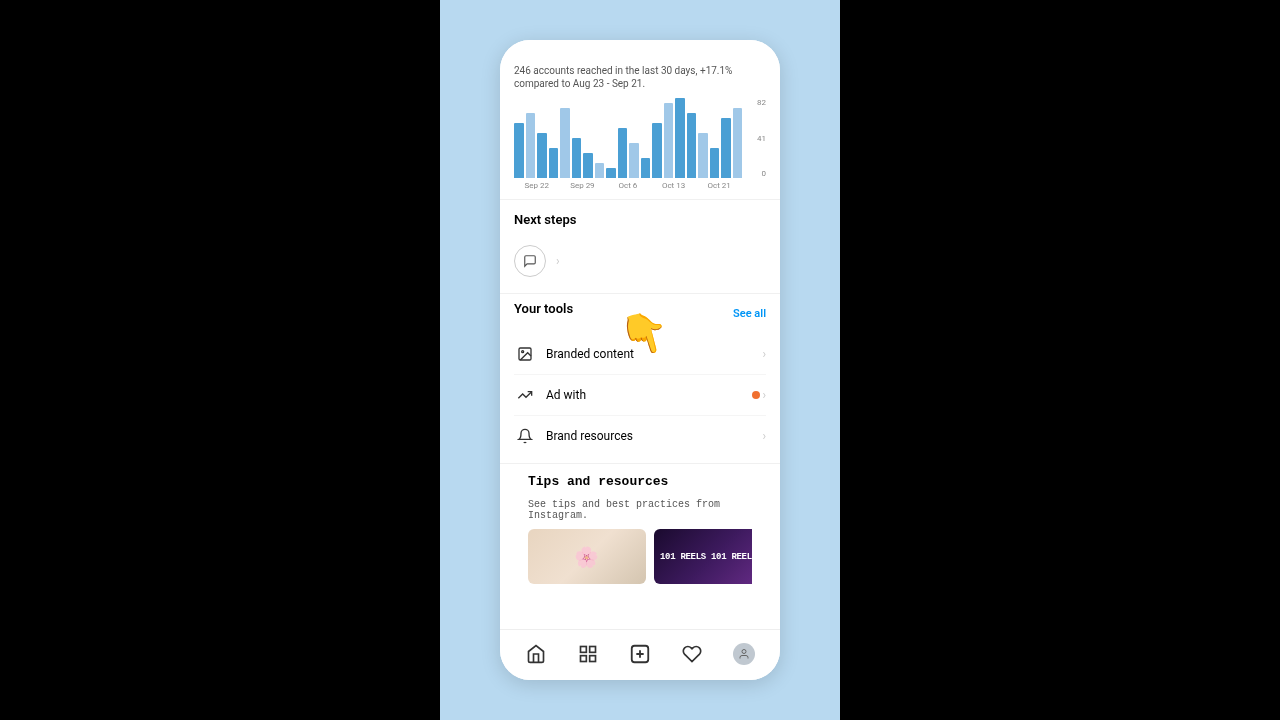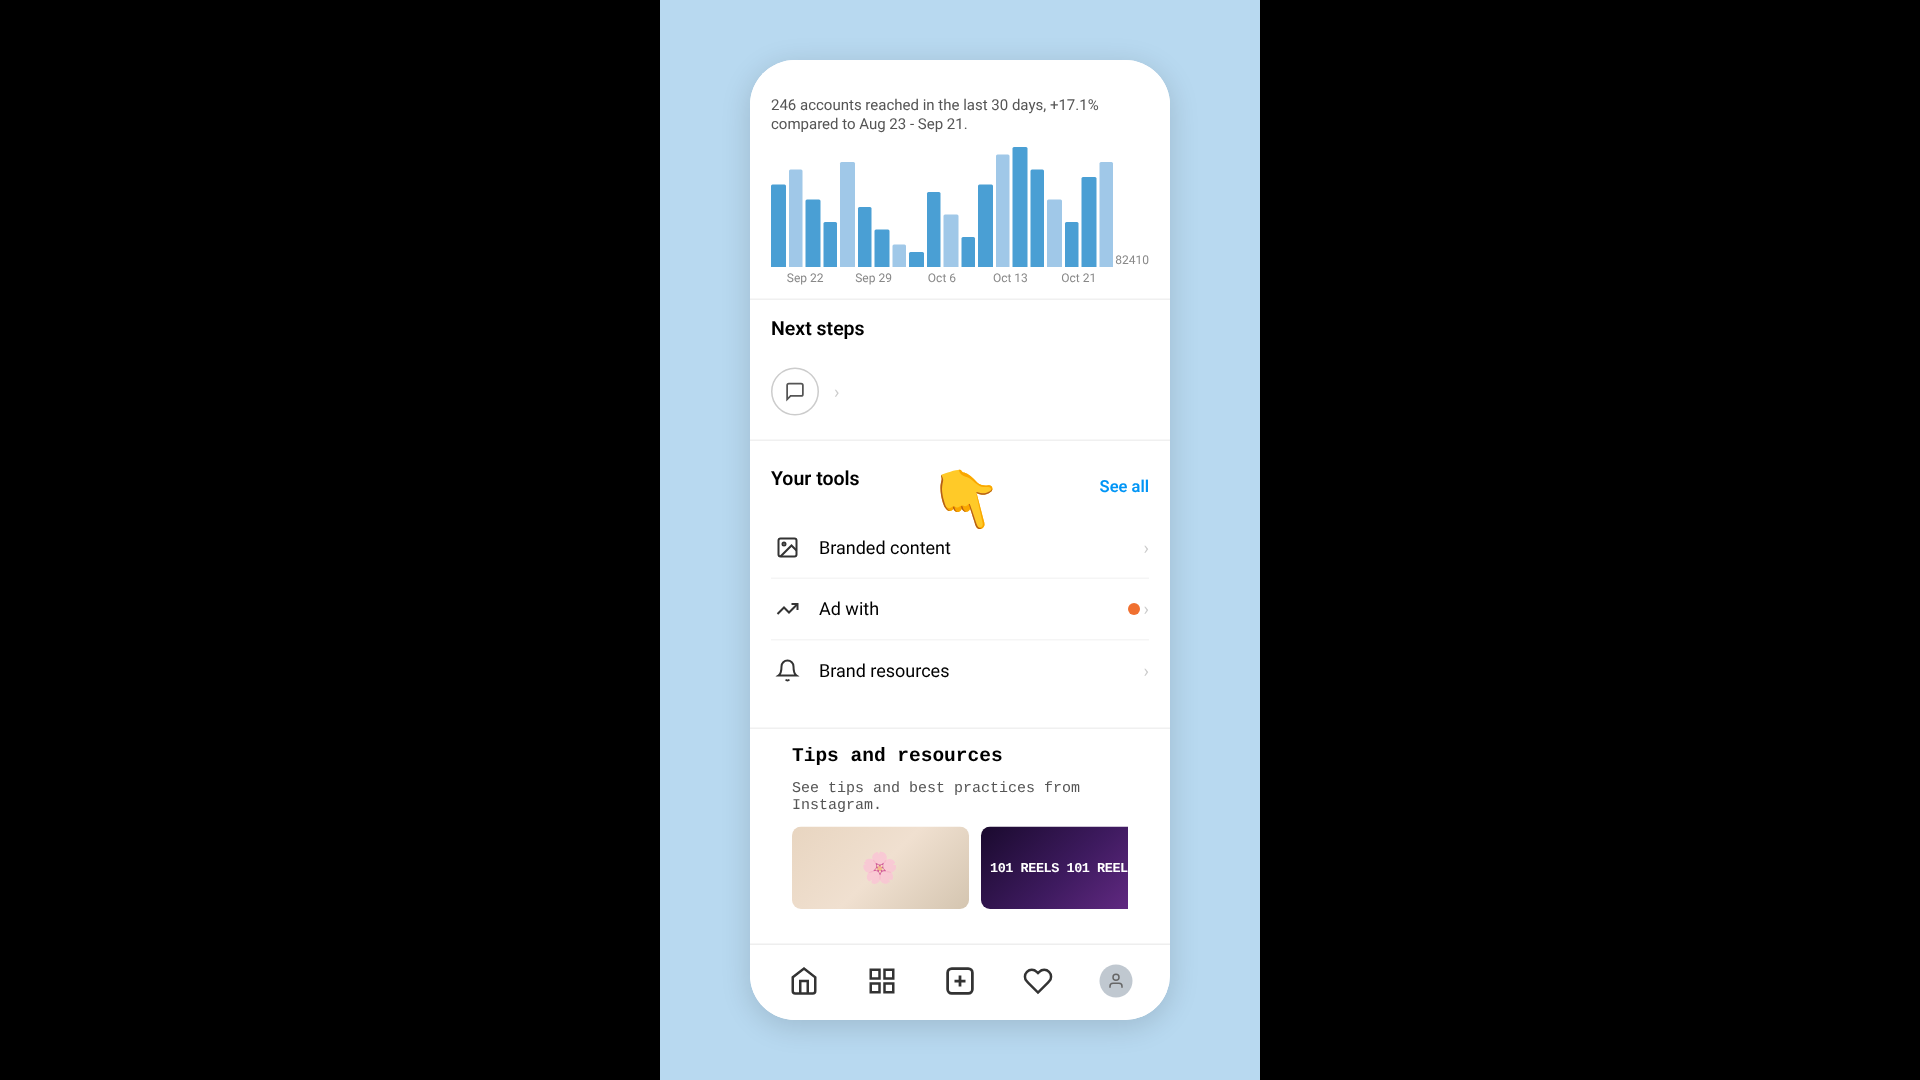--- a/index.html
+++ b/index.html
@@ -60,21 +60,21 @@
     }
     .bar.light {
       background: #a0c8e8;
     }
     .chart-y-labels {
       position: absolute;
       right: 0;
       top: 0;
       height: 80px;
       display: flex;
-      flex-direction: row;
+      flex-direction: column;
       justify-content: space-between;
       font-size: 8px;
       color: #888;
       align-items: flex-end;
     }
     .chart-x-labels {
       display: flex;
       justify-content: space-between;
       padding-right: 24px;
       margin-top: 3px;
@@ -128,21 +128,21 @@
       margin-top: 2px;
       line-height: 1.3;
     }
     .chevron {
       color: #ccc;
       font-size: 12px;
       flex-shrink: 0;
     }
     
     .your-tools {
-      padding: 18px 14px;
+      padding: 7px 14px;
       border-top: 0.5px solid #f0f0f0;
     }
     .section-header {
       display: flex;
       justify-content: space-between;
       align-items: center;
       margin-bottom: 8px;
     }
     .see-all {
       font-size: 11px;

